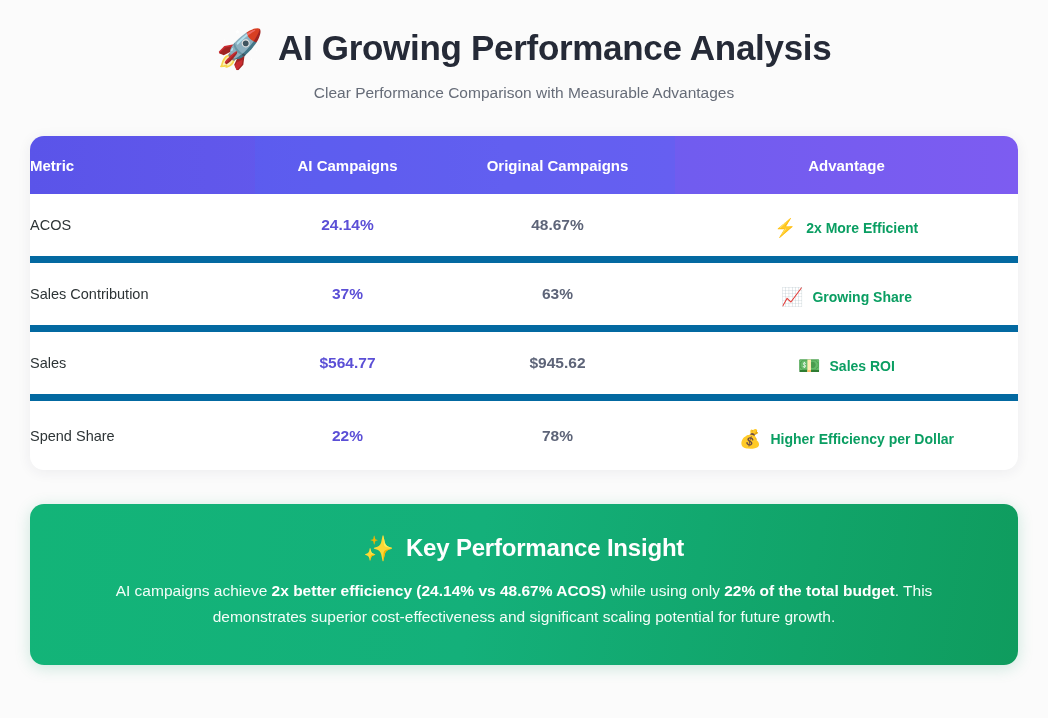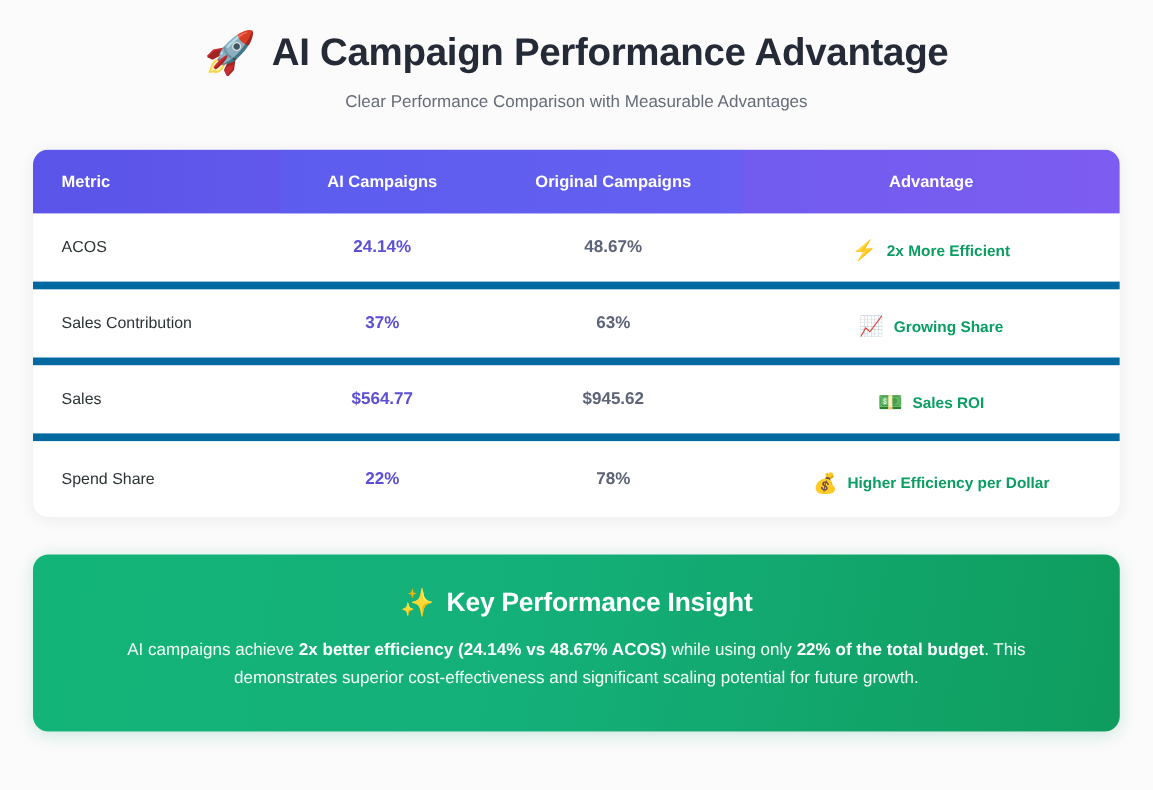--- a/index.html
+++ b/index.html
@@ -79,21 +79,21 @@
     display: flex;
     align-items: center;
     font-size: 15px;
     font-weight: bold;
     color: #ffffff;
     position: relative;
     z-index: 2;
   }
 
   
-  .col-metric    { width: 225px; padding-left: 26px; justify-content: flex-start; }
+  .col-metric    { width: 225px; justify-content: flex-start; }
   .col-ai        { width: 185px; justify-content: center; }
   .col-original  { width: 235px; justify-content: center; }
   .col-advantage { flex: 1;      justify-content: center; }
 
   
   .hcell.tint::before {
     content: "";
     position: absolute;
     top: 0; bottom: 0; left: 0; right: 0;
     background: rgba(78, 104, 245, 0.30);
@@ -195,21 +195,21 @@
   .insight-body b { font-weight: bold; color: #ffffff; }
 </style>
 </head>
 <body>
 
 <div class="page">
 
   <div class="header">
     <div class="title-row">
       <span class="title-emoji">🚀</span>
-      <span class="page-title">AI Campaign Performance Advantage</span>
+      <span class="page-title">AI Growing Performance Analysis</span>
     </div>
     <div class="subtitle">Clear Performance Comparison with Measurable Advantages</div>
   </div>
 
   <div class="table-card">
 
     <div class="t-header">
       <div class="hcell col-metric">Metric</div>
       <div class="hcell col-ai tint">AI Campaigns</div>
       <div class="hcell col-original tint">Original Campaigns</div>

